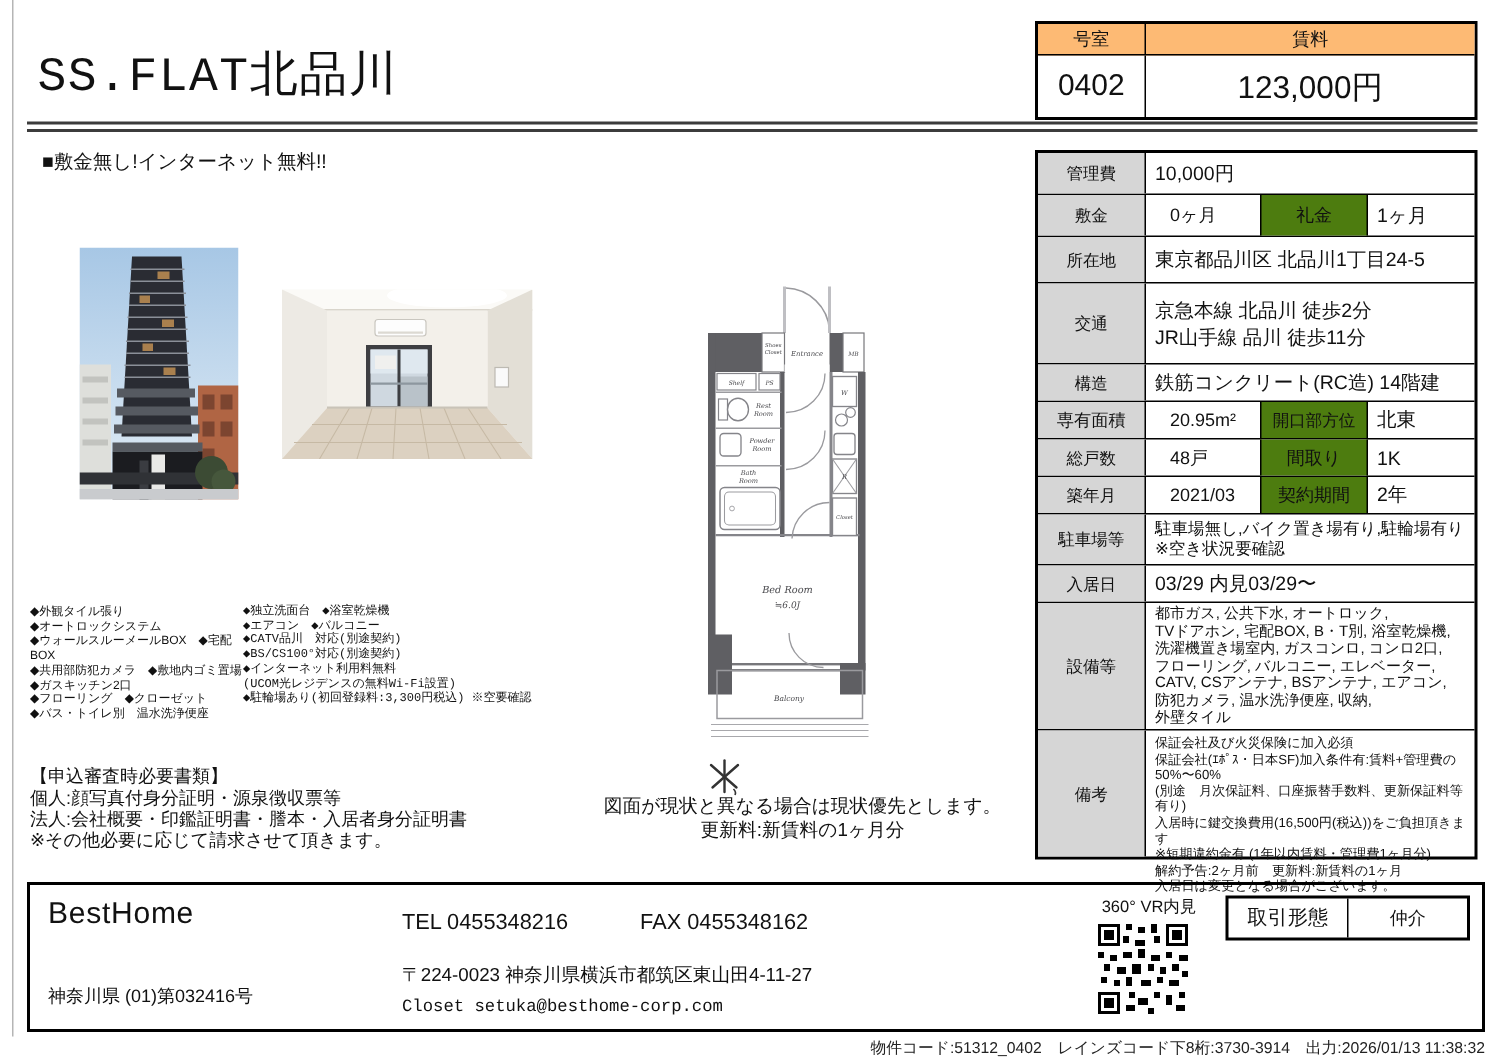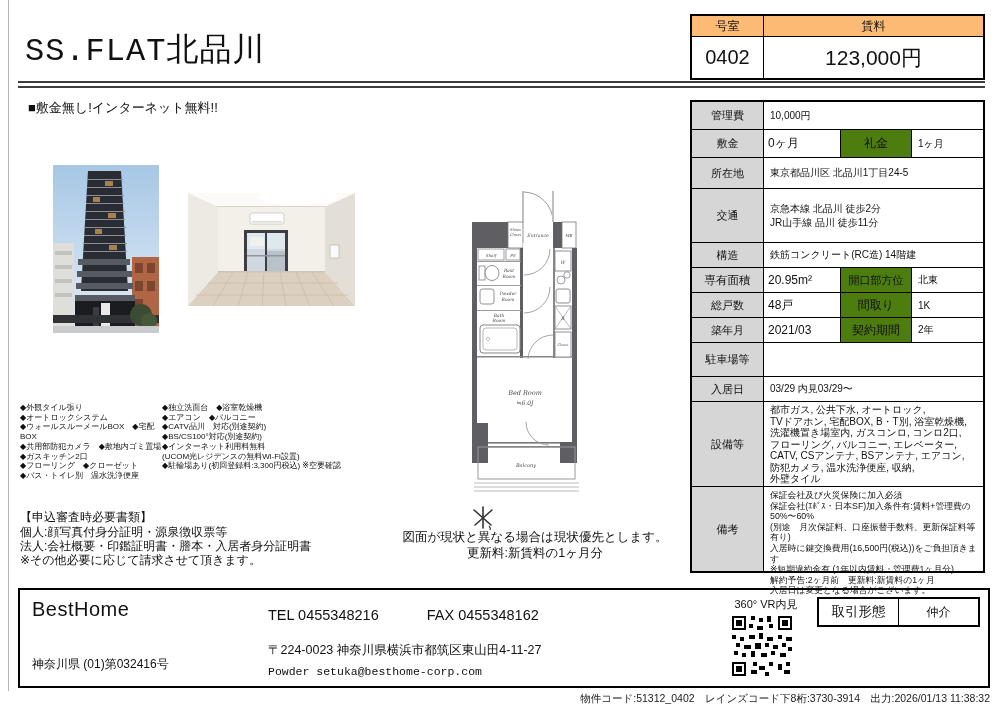--- a/index.html
+++ b/index.html
@@ -23,29 +23,29 @@
   .price-vals { display:flex; flex:1; }
   .price-vals .c1 { width:72px; border-right:1px solid #000; display:flex; align-items:center; justify-content:center; font-size:20px; }
   .price-vals .c2 { flex:1; display:flex; align-items:center; justify-content:center; font-size:21px; }
 
   
   .spec { left:690px; top:100px; width:295px; height:473px; border:2px solid #000; display:flex; flex-direction:column; }
   .sr { display:flex; border-bottom:1px solid #000; }
   .sr:last-child { border-bottom:none; }
   .sl { width:72px; background:#d6d6d6; border-right:1px solid #000; display:flex; align-items:center; justify-content:center; font-size:11px; text-align:center; flex:none; }
   .sl2 { width:72px; background:#4d7c0f; border-left:1px solid #000; border-right:1px solid #000; display:flex; align-items:center; justify-content:center; font-size:12px; flex:none; }
-  .sv { flex:1; display:flex; align-items:center; padding-left:6px; font-size:10px; }
+  .sv { flex:1; display:flex; align-items:center; padding-left:6px; font-size:13px; }
   .sv.small { font-size:10px; line-height:11.5px; align-items:flex-start; padding-top:2px; }
   .sv.tiny  { font-size:8.8px; line-height:10.6px; align-items:flex-start; padding-top:3px; }
   .sv.mid   { font-size:11px; line-height:13px; }
-  .sv4 { width:76px; flex:none; display:flex; align-items:center; padding-left:4px; font-size:12px; }
+  .sv4 { width:76px; flex:none; display:flex; align-items:center; padding-left:16px; font-size:12px; }
 
   
   .features-left  { left:20px;  top:403px; width:145px; font-size:8px; line-height:9.7px; }
-  .features-right { left:162px; top:403px; width:200px; font-size:8px; line-height:9.7px; }
+  .features-right { left:162px; top:403px; width:200px; font-size:8px; line-height:9.7px;font-family:Liberation Mono, monospace; }
   .docs { left:20px; top:510px; width:330px; font-size:12px; line-height:14px; }
   .docs .t { margin-bottom:1px; }
 
   
   .fp-note1 { left:390px; top:529px; width:290px; text-align:center; font-size:12.5px; }
   .fp-note2 { left:390px; top:545px; width:290px; text-align:center; font-size:12.5px; }
 
   
   .footer-box { left:18px; top:588px; width:972px; height:100px; border:2px solid #000; }
   .agency-name { left:12px; top:8px; font-size:20px; letter-spacing:.5px; position:absolute; }
@@ -122,20 +122,21 @@
       <div class="sv">1K</div>
     </div>
     <div class="sr" style="height:25px">
       <div class="sl">築年月</div>
       <div class="sv4">2021/03</div>
       <div class="sl2">契約期間</div>
       <div class="sv">2年</div>
     </div>
     <div class="sr" style="height:34px">
       <div class="sl">駐車場等</div>
+      <div class="sv mid">駐車場無し,バイク置き場有り,駐輪場有り　※空き状況要確認</div>
     </div>
     <div class="sr" style="height:25px">
       <div class="sl">入居日</div>
       <div class="sv">03/29 内見03/29〜</div>
     </div>
     <div class="sr" style="height:85px">
       <div class="sl">設備等</div>
       <div class="sv small pre">都市ガス, 公共下水, オートロック,
 TVドアホン, 宅配BOX, B・T別, 浴室乾燥機,
 洗濯機置き場室内, ガスコンロ, コンロ2口,
@@ -365,21 +366,21 @@
   </div>
 
   <div class="abs footer-box">
     <div class="agency-name">BestHome</div>
     <div class="agency-license">神奈川県 (01)第032416号</div>
     <div class="agency-telfax">
       <span>TEL 0455348216</span>
       <span>FAX 0455348162</span>
     </div>
     <div class="agency-address">〒224-0023 神奈川県横浜市都筑区東山田4-11-27</div>
-    <div class="agency-email">Powder setuka@besthome-corp.com</div>
+    <div class="agency-email">Closet setuka@besthome-corp.com</div>
     <div class="vr-label">360° VR内見</div>
     <svg class="qr" width="60" height="60" viewBox="0 0 29 29" shape-rendering="crispEdges">
       <rect x="0" y="0" width="29" height="29" fill="#fff"></rect>
       <g fill="#000">
         <rect x="0" y="0" width="7" height="7"></rect>
           <rect x="22" y="0" width="7" height="7"></rect>
           <rect x="0" y="22" width="7" height="7"></rect>
         <rect x="1" y="1" width="5" height="5" fill="#fff"></rect>
           <rect x="23" y="1" width="5" height="5" fill="#fff"></rect>
           <rect x="1" y="23" width="5" height="5" fill="#fff"></rect>

